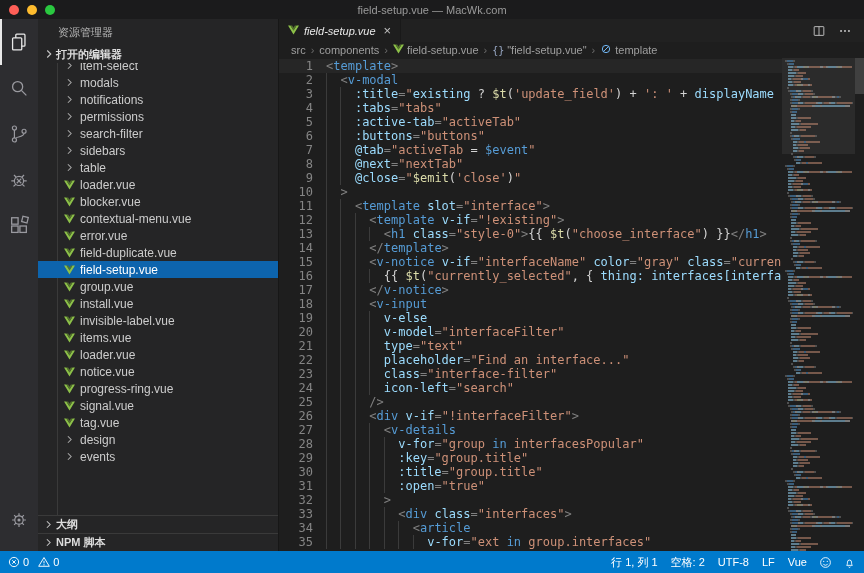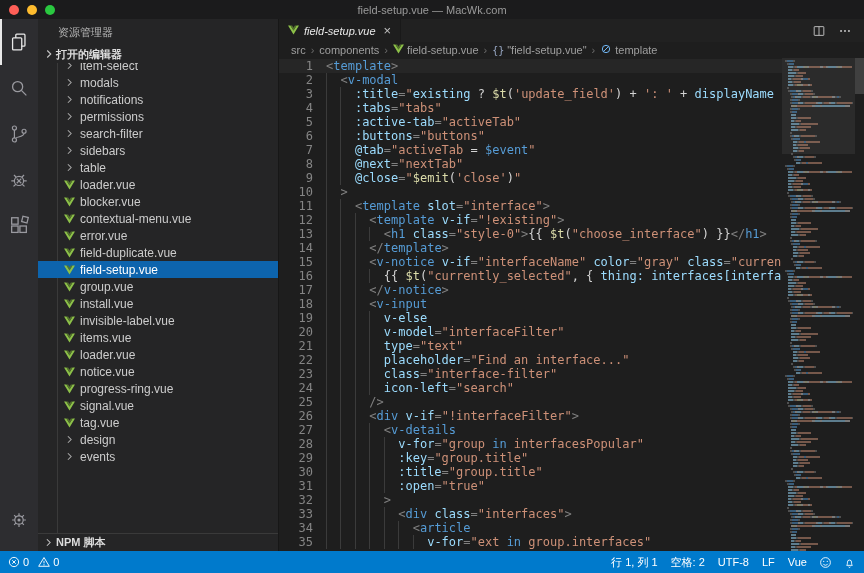--- a/index.html
+++ b/index.html
@@ -351,20 +351,28 @@
           <div class="tree-row">
             <span class="tree-icon">
               <svg viewBox="0 0 16 16" width="13" height="13">
                 <path d="M6 4l4 4-4 4" fill="none" stroke="currentColor" stroke-width="1.3"></path>
               </svg>
             </span>
             <span class="tree-label">events</span>
           </div>
         </div>
       <div class="sb-bottom">
+          <div class="section-row">
+            <span class="chev">
+              <svg viewBox="0 0 16 16" width="13" height="13">
+                <path d="M6 4l4 4-4 4" fill="none" stroke="currentColor" stroke-width="1.3"></path>
+              </svg>
+            </span>
+            <span>大纲</span>
+          </div>
           <div class="section-row">
             <span class="chev">
               <svg viewBox="0 0 16 16" width="13" height="13">
                 <path d="M6 4l4 4-4 4" fill="none" stroke="currentColor" stroke-width="1.3"></path>
               </svg>
             </span>
             <span>NPM 脚本</span>
           </div>
         </div>
     </div>

